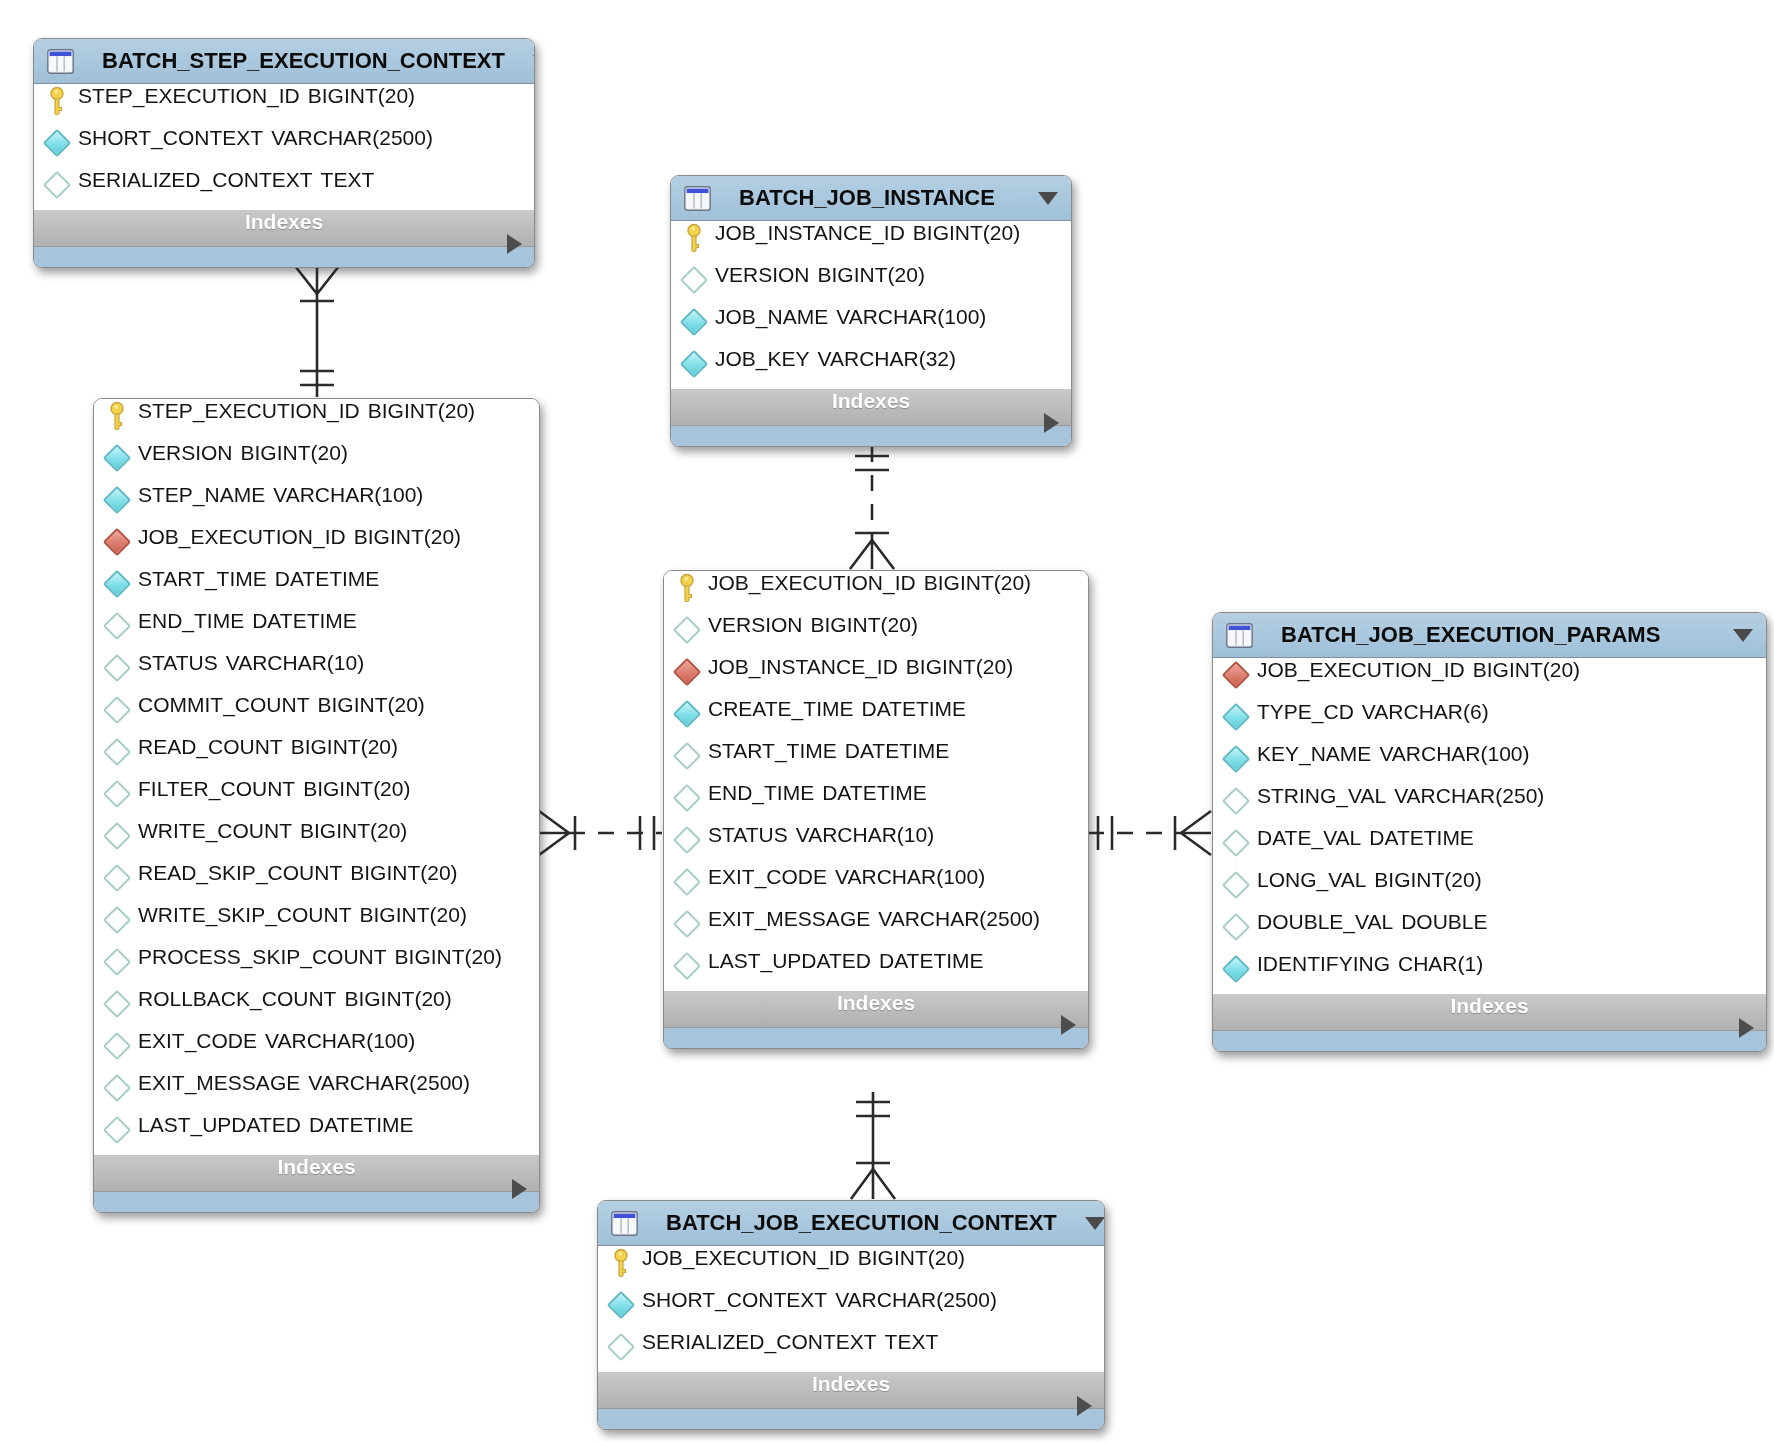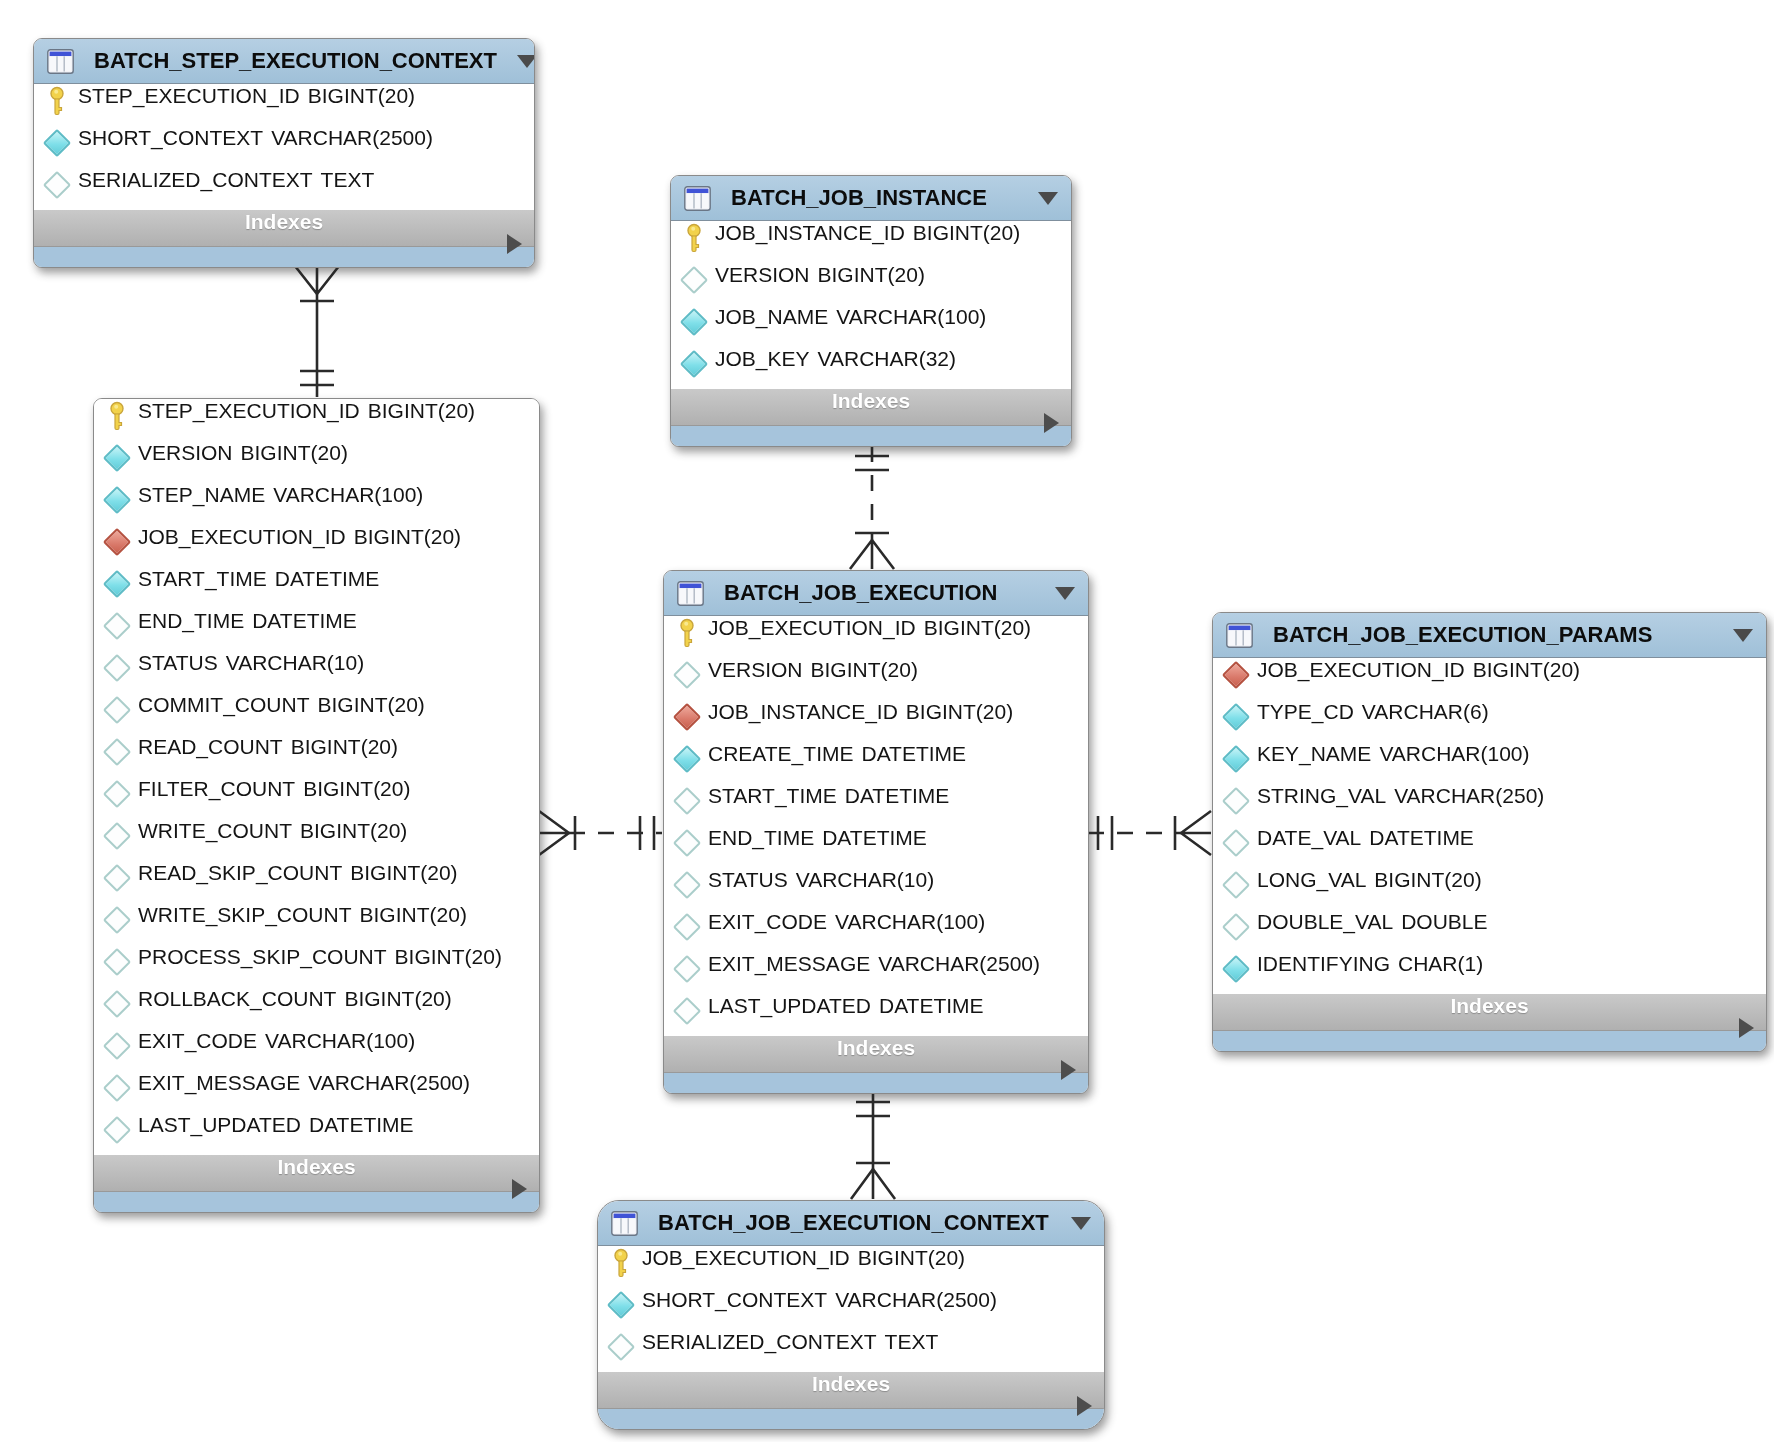--- a/index.html
+++ b/index.html
@@ -1,21 +1,21 @@
 <!DOCTYPE html>
 <html><head>
 <meta charset="utf-8">
 <style>
   html,body{margin:0;padding:0;background:#fff;}
   .canvas{position:relative;width:1774px;height:1442px;background:#ffffff;overflow:hidden;
           font-family:"Liberation Sans","DejaVu Sans",sans-serif;}
   .wires{position:absolute;left:0;top:0;z-index:0;}
   .tbl{position:absolute;z-index:1;border:1px solid #8a8a8a;border-radius:9px;background:#fff;
        box-shadow:3px 5px 9px rgba(40,40,40,.45);overflow:hidden;}
-  .thead{height:44px;display:flex;align-items:center;gap:20px;padding:0 13px;
+  .thead{height:44px;display:flex;align-items:center;gap:28px;padding:0 13px;
          background:linear-gradient(#b5cfe3,#9fc0d8);border-bottom:1px solid #7f8f9d;}
   .ttitle{font-weight:bold;font-size:22px;color:#0c0c0c;white-space:nowrap;}
   .collapse{margin-left:auto;width:0;height:0;border-left:10px solid transparent;
             border-right:10px solid transparent;border-top:13px solid #4a4a4a;}
   .rows{background:#fff;}
   .row{height:42px;display:flex;align-items:flex-start;gap:8px;padding-left:9px;
        font-size:21px;color:#141414;white-space:nowrap;}
   .ic{flex:0 0 27px;height:34px;display:flex;align-items:center;justify-content:center;}
   .di{width:16px;height:16px;transform:rotate(45deg);border-radius:2px;}
   .di.nn{background:linear-gradient(135deg,#c6f4f7 0%,#7fdfe9 55%,#62ccd8 100%);border:2px solid #5fbcc6;}
@@ -25,21 +25,21 @@
          background:linear-gradient(#c9c9c9,#b0b0b0);border-bottom:1px solid #999;flex-direction:column;}
   .flabel{color:#fff;font-weight:bold;font-size:21px;text-shadow:0 1px 1px rgba(0,0,0,.25);}
   .expand{margin-left:auto;width:0;height:0;border-top:10px solid transparent;
           border-bottom:10px solid transparent;border-left:15px solid #4d4d4d;}
   .tstrip{height:20px;background:#a6c4dc;}
   .t1{left:33px;top:38px;width:500px;}
   .t2{left:670px;top:175px;width:400px;}
   .t3{left:93px;top:398px;width:445px;}
   .t4{left:663px;top:570px;width:424px;}
   .t5{left:1212px;top:612px;width:553px;}
-  .t6{left:597px;top:1200px;width:506px;border-radius:22px;}
+  .t6{left:597px;top:1200px;width:506px;}
   .wire{stroke:#2a2a2a;stroke-width:2.6;fill:none;}
   .dash{stroke-dasharray:16 13;}
 </style>
 </head>
 <body>
 
 <div class="canvas">
 
   <svg class="wires" width="1774" height="1442" viewBox="0 0 1774 1442">
     <g>
@@ -311,33 +311,20 @@
         </div>
     </div>
     <div class="tfoot">
       <span class="flabel">Indexes</span>
       <span class="expand"></span>
     </div>
     <div class="tstrip"></div>
   </div>
 
   <div class="tbl t4">
-    <div class="thead">
-      <span class="ic">
-          <svg width="27" height="25" viewBox="0 0 27 25">
-            <rect x="0.8" y="0.8" width="25.4" height="23.4" rx="2.5" fill="#eef0f6" stroke="#6a7686" stroke-width="1.4"></rect>
-            <rect x="2.6" y="2.6" width="21.8" height="4.6" fill="#4053d6"></rect>
-            <rect x="2.6" y="7.2" width="21.8" height="15.2" fill="#f7f8fb"></rect>
-            <line x1="10" y1="7.2" x2="10" y2="22.4" stroke="#aab3bf" stroke-width="1.3"></line>
-            <line x1="17.2" y1="7.2" x2="17.2" y2="22.4" stroke="#aab3bf" stroke-width="1.3"></line>
-          </svg>
-        </span>
-      <span class="ttitle">BATCH_JOB_EXECUTION</span>
-      <span class="collapse"></span>
-    </div>
     <div class="rows">
       <div class="row">
           <span class="ic">
             <svg width="16" height="30" viewBox="0 0 16 30">
               <circle cx="8" cy="7.5" r="6" fill="#f2d24b" stroke="#c9a53b" stroke-width="1.4"></circle>
               <circle cx="7.2" cy="5.8" r="2" fill="#f9e98f"></circle>
               <path d="M6 13 L6 27 Q6 28.5 7.5 28.5 L8.5 28.5 Q10 28.5 10 27 L10 24.5 L12.5 24.5 L12.5 21.5 L10 21.5 L10 13 Z" fill="#f2d24b" stroke="#c9a53b" stroke-width="1.2"></path>
             </svg>
           </span>
           <span>JOB_EXECUTION_ID</span>

